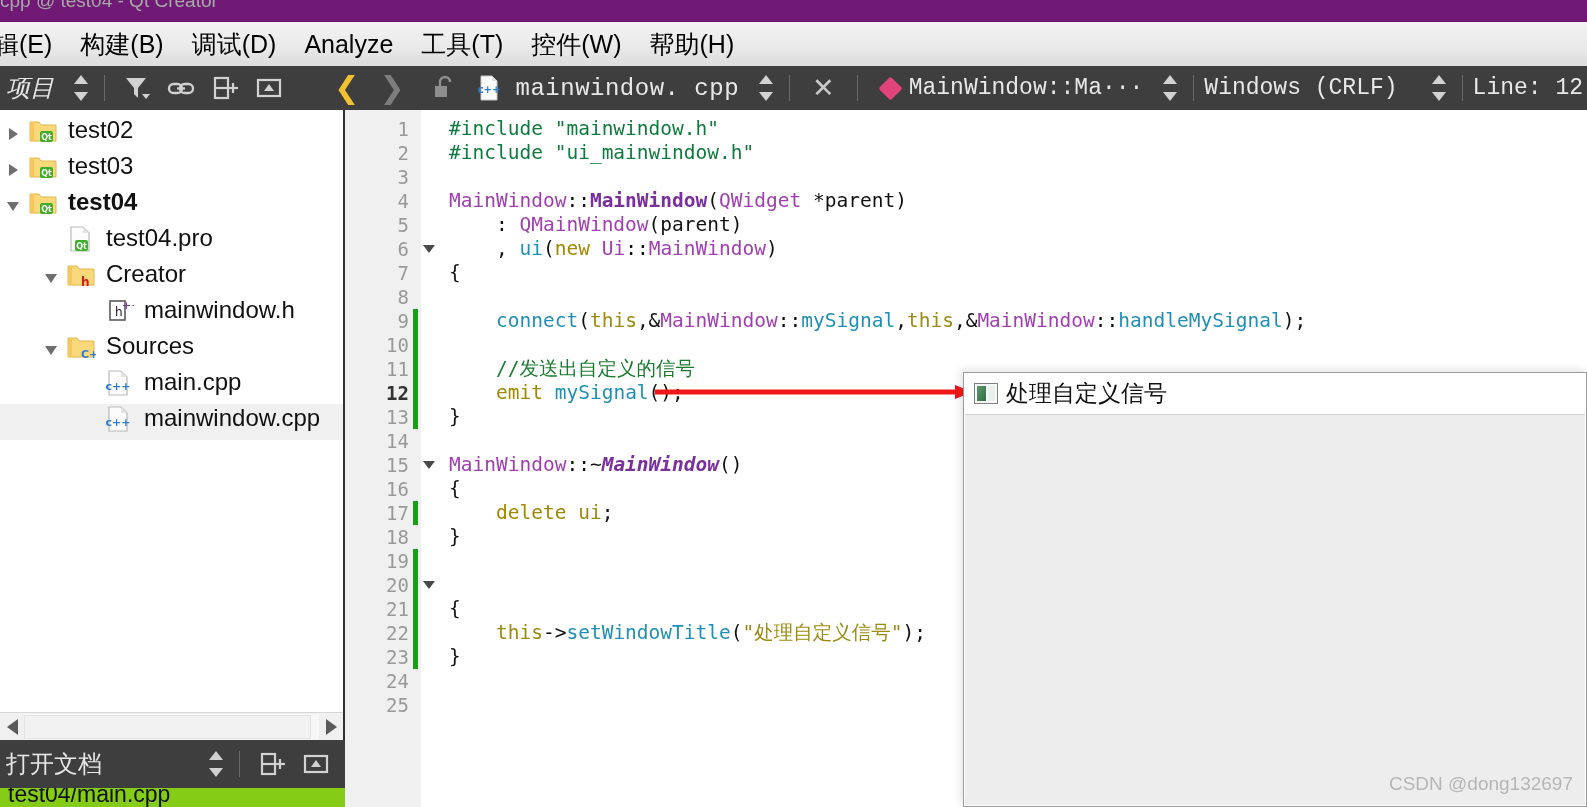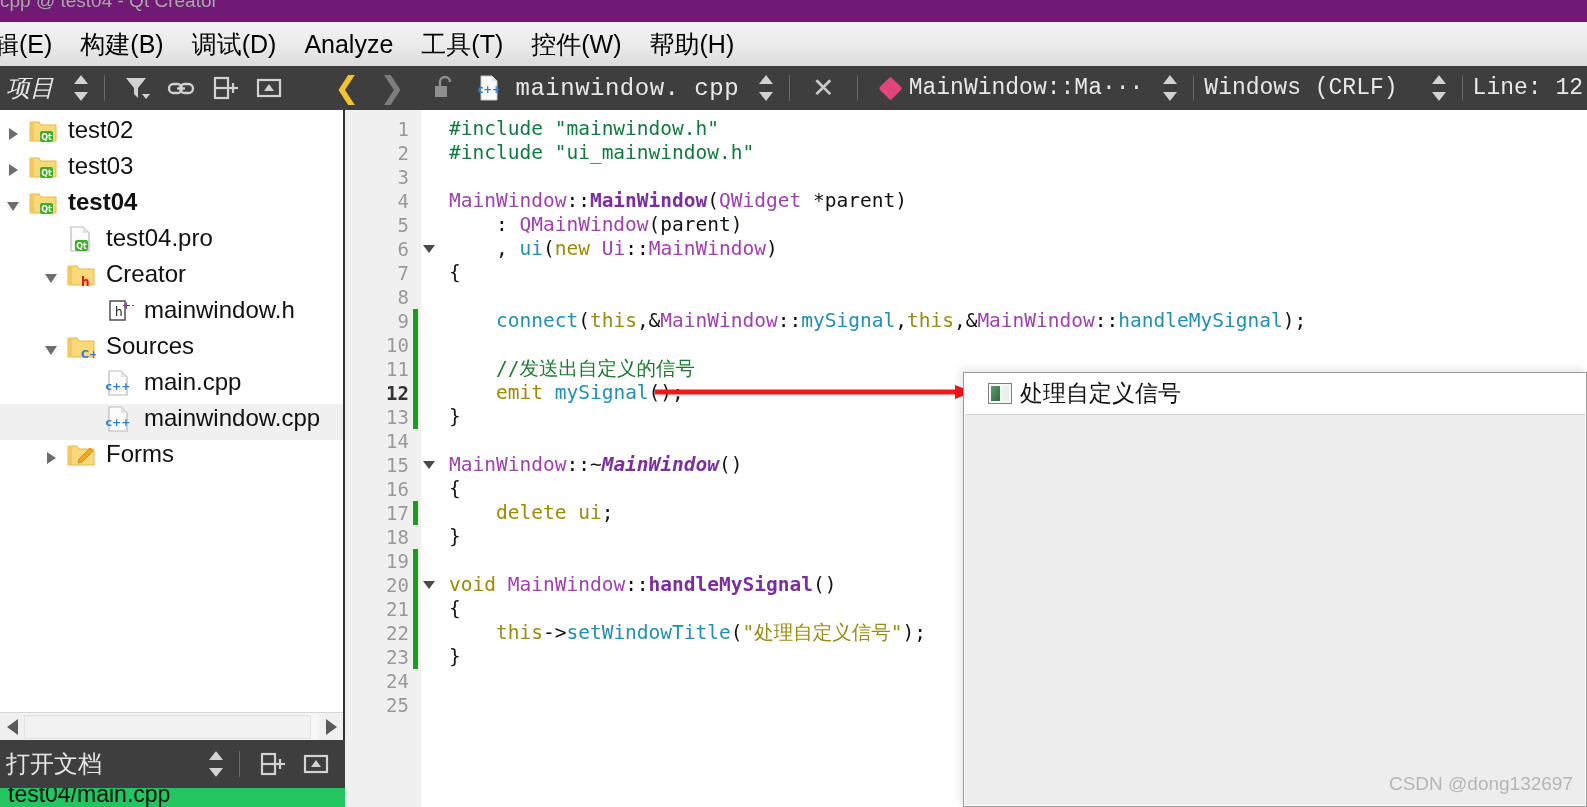--- a/index.html
+++ b/index.html
@@ -116,21 +116,21 @@
   .arr-r { width:0;height:0;border-left:11px solid #5a5a5a;border-top:8px solid transparent;border-bottom:8px solid transparent; }
 
   
   .opendocs-bar {
     position: absolute; left: 0; top: 740px; width: 345px; height: 48px;
     background: #3e3e3e; display: flex; align-items: center; box-sizing: border-box;
   }
   .opendocs-label { font-size: 24px; color: #e6e6e6; padding-left: 6px; white-space: nowrap; }
   .opendocs-list {
     position: absolute; left: 0; top: 788px; width: 345px; height: 19px;
-    background: #22c55e; overflow: hidden; padding-left: 47px;
+    background: #84cc16; overflow: hidden; padding-left: 47px;
   }
   .opendocs-item {
     font-size: 23px; color: #111; white-space: nowrap;
     position: absolute; left: 8px; top: -7px;
   }
 
   
   .editor {
     position: absolute; left: 345px; top: 110px; width: 1242px; height: 697px;
     background: #ffffff; overflow: hidden;
@@ -184,21 +184,21 @@
 
   
   .popup {
     position: absolute; left: 963px; top: 372px; width: 624px; height: 435px;
     background: #ffffff; border: 1px solid #9a9a9a; box-sizing: border-box;
     box-shadow: -3px -3px 8px rgba(0,0,0,.10);
     overflow: hidden;
   }
   .popup-title {
     height: 40px; display: flex; align-items: center; background: #ffffff;
-    padding-left: 10px; box-sizing: border-box; margin-left: 14px;
+    padding-left: 10px; box-sizing: border-box;
   }
   .popup-appicon {
     width: 24px; height: 21px; margin-right: 8px; flex: 0 0 24px;
     border: 1px solid #808080; box-sizing: border-box; position: relative; background: #f7f7f7;
   }
   .popup-appicon i {
     position: absolute; left: 2px; top: 2px; width: 9px; height: 15px;
     background: linear-gradient(to bottom right, #5d9b6d, #2f6b42); display: block;
   }
   .popup-appicon b {
@@ -396,31 +396,20 @@
           <span class="tlabel">main.cpp</span>
         </div>
         <div class="trow selected" style="padding-left: 76px;">
           <span class="twist"></span>
           <span class="ticon"><svg width="30" height="30" viewBox="0 0 30 30">
               <path d="M5 3 h12 l6 6 v18 h-18 z" fill="#fcfcfc" stroke="#b9b9b9" stroke-width="1.2"></path>
               <path d="M17 3 l6 6 h-6 z" fill="#e3e3e3"></path>
               <text x="14" y="22" font-size="11" font-family="DejaVu Sans, sans-serif" font-weight="bold" fill="#2a7fd4" text-anchor="middle">c++</text>
             </svg></span>
           <span class="tlabel">mainwindow.cpp</span>
-        </div>
-        <div class="trow" style="padding-left: 38px;">
-          <span class="twist">
-            <span class="tri-right"></span>
-          </span>
-          <span class="ticon"><svg width="30" height="30" viewBox="0 0 30 30">
-              <path d="M2 6 h9 l2 3 h15 v16 h-26 z" fill="#fbd97a" stroke="#e0b84c" stroke-width="1"></path>
-              <rect x="2" y="6" width="4" height="19" fill="#f4c85e"></rect>
-              <path d="M24 8 L27 11 L16 22 L12 23 L13 19 Z" fill="#f0a62a" stroke="#c98518" stroke-width="0.8"></path>
-            </svg></span>
-          <span class="tlabel">Forms</span>
         </div>
       </div>
   </div>
 
   <div class="side-hscroll">
     <div class="hs-btn">
         <span class="arr-l"></span>
       </div>
     <div class="hs-track">
         <div class="hs-thumb"></div>
@@ -470,21 +459,21 @@
         <div class="cline" style="top: 223px;"><span class="lnum">10</span><span class="modbar"></span><span class="ctext"></span></div>
         <div class="cline" style="top: 247px;"><span class="lnum">11</span><span class="modbar"></span><span class="ctext"><span class="t-cmt">    //发送出自定义的信号</span></span></div>
         <div class="cline" style="top: 271px;"><span class="lnum cur">12</span><span class="modbar"></span><span class="ctext"><span class="t-plain">    </span><span class="t-kw2">emit</span><span class="t-plain"> </span><span class="t-fn">mySignal</span><span class="t-plain">();</span></span></div>
         <div class="cline" style="top: 295px;"><span class="lnum">13</span><span class="modbar"></span><span class="ctext"><span class="t-plain">}</span></span></div>
         <div class="cline" style="top: 319px;"><span class="lnum">14</span><span class="ctext"></span></div>
         <div class="cline" style="top: 343px;"><span class="lnum">15</span><span class="foldmark"></span><span class="ctext"><span class="t-type">MainWindow</span><span class="t-plain">::~</span><span class="t-dtor">MainWindow</span><span class="t-plain">()</span></span></div>
         <div class="cline" style="top: 367px;"><span class="lnum">16</span><span class="ctext"><span class="t-plain">{</span></span></div>
         <div class="cline" style="top: 391px;"><span class="lnum">17</span><span class="modbar"></span><span class="ctext"><span class="t-plain">    </span><span class="t-kw2">delete</span><span class="t-plain"> </span><span class="t-kw">ui</span><span class="t-plain">;</span></span></div>
         <div class="cline" style="top: 415px;"><span class="lnum">18</span><span class="ctext"><span class="t-plain">}</span></span></div>
         <div class="cline" style="top: 439px;"><span class="lnum">19</span><span class="modbar"></span><span class="ctext"></span></div>
-        <div class="cline" style="top: 463px;"><span class="lnum">20</span><span class="modbar"></span><span class="foldmark"></span><span class="ctext"><span class="t-kw2">void</span><span class="t-plain"> </span><span class="t-type">MainWindow</span><span class="t-plain">::</span><span class="t-typeb">handleMySignal</span><span class="t-plain">()</span></span></div>
+        <div class="cline" style="top: 463px;"><span class="lnum">20</span><span class="modbar"></span><span class="foldmark"></span></div>
         <div class="cline" style="top: 487px;"><span class="lnum">21</span><span class="modbar"></span><span class="ctext"><span class="t-plain">{</span></span></div>
         <div class="cline" style="top: 511px;"><span class="lnum">22</span><span class="modbar"></span><span class="ctext"><span class="t-plain">    </span><span class="t-kw">this</span><span class="t-plain">-&gt;</span><span class="t-fn">setWindowTitle</span><span class="t-plain">(</span><span class="t-kw">"处理自定义信号"</span><span class="t-plain">);</span></span></div>
         <div class="cline" style="top: 535px;"><span class="lnum">23</span><span class="modbar"></span><span class="ctext"><span class="t-plain">}</span></span></div>
         <div class="cline" style="top: 559px;"><span class="lnum">24</span><span class="ctext"></span></div>
         <div class="cline" style="top: 583px;"><span class="lnum">25</span><span class="ctext"></span></div>
       </div>
   </div>
 
   <svg class="annot-arrow" viewBox="0 0 318 14">
     <line x1="0" y1="7" x2="300" y2="7" stroke="#f01818" stroke-width="5"></line>

